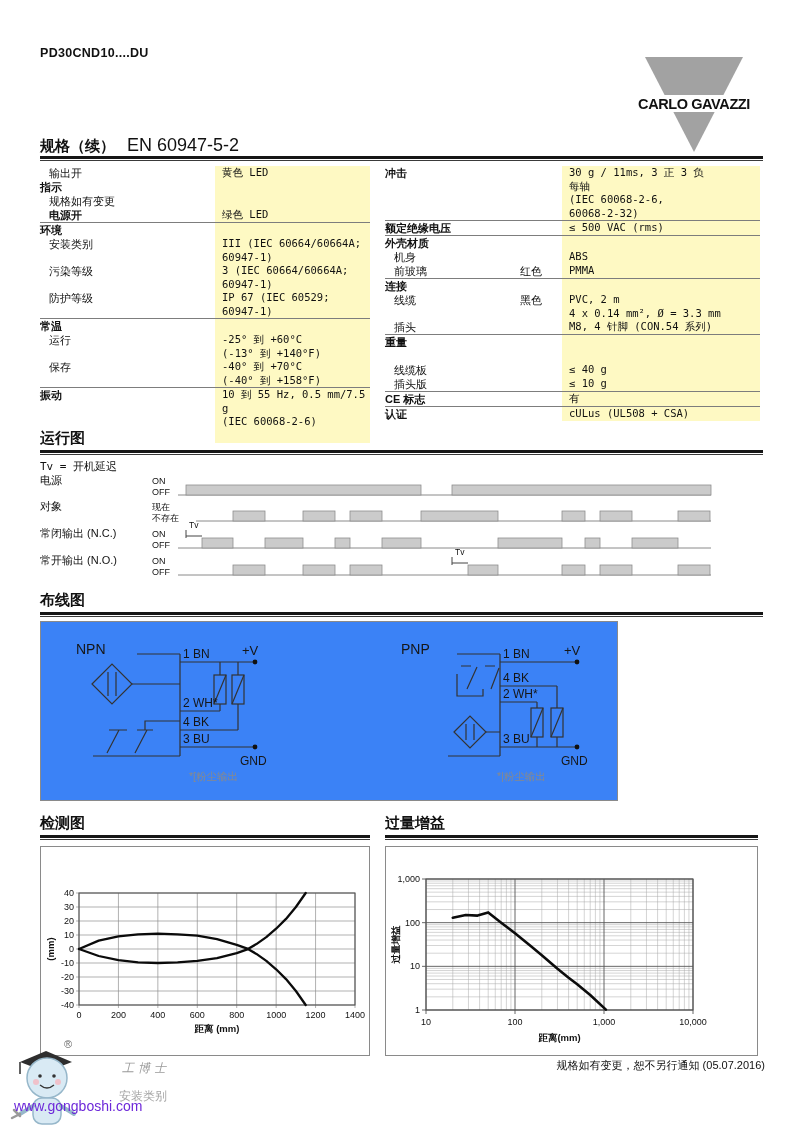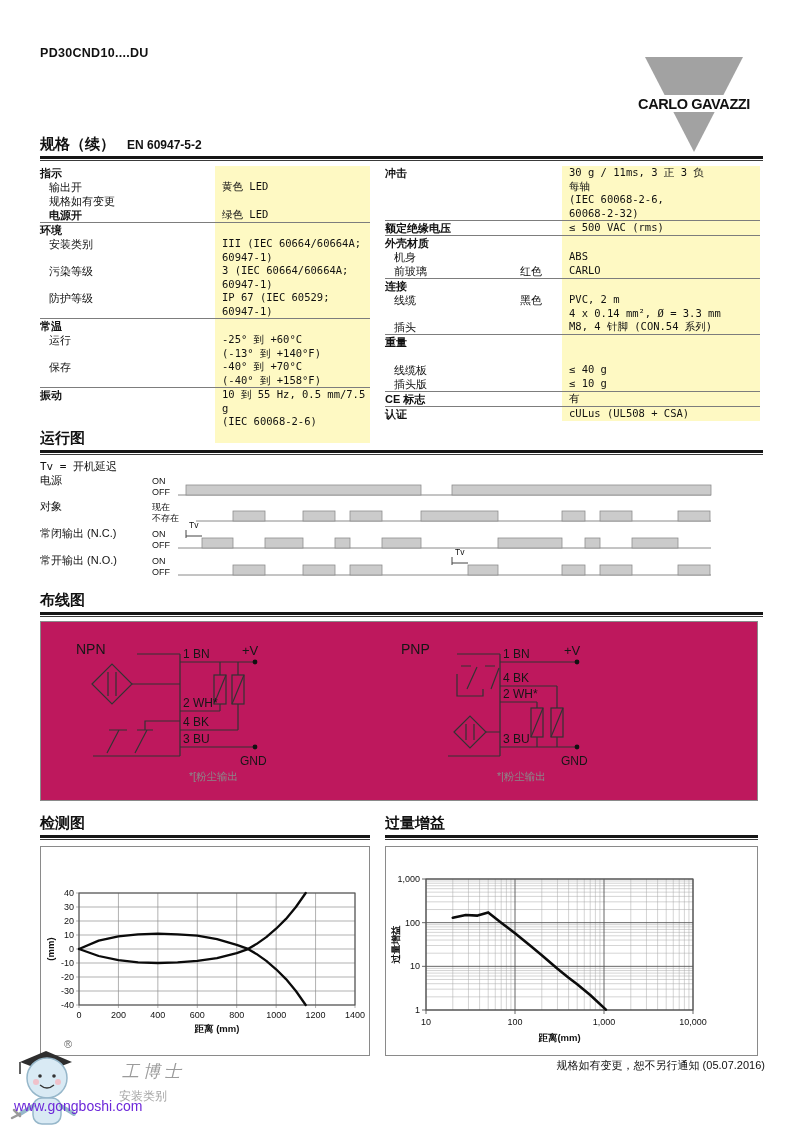--- a/index.html
+++ b/index.html
@@ -3,42 +3,42 @@
 <meta charset="utf-8">
 <style>
   *{margin:0;padding:0;box-sizing:border-box}
   html,body{background:#fff}
   .page{position:relative;width:800px;height:1131px;background:#fff;color:#111;
         font-family:"Liberation Sans","DejaVu Sans",sans-serif;overflow:hidden}
   .abs{position:absolute}
   .model{left:40px;top:46px;font-size:12.5px;font-weight:bold;letter-spacing:.3px}
   .logo{left:618px;top:55px;width:152px;height:100px}
   .sec-head{font-size:15px;font-weight:bold;white-space:nowrap}
-  .sec-sub{font-size:12px;font-weight:bold;margin-left:12px}
+  .sec-sub{font-size:18px;font-weight:normal;margin-left:12px}
   .rule{height:5px;border-top:3px solid #161616;border-bottom:1px solid #3a3a3a}
   
   .spec-wrap{left:40px;top:166px;width:723px;display:flex}
   .spec-table{display:flex;flex-direction:column}
   .spec-table.lt{width:330px}
   .spec-table.rt{width:375px;margin-left:15px}
   .spec-section.sep{border-top:1px solid #7d7d7d}
   .spec-row{display:flex;min-height:14px}
   .lab{display:flex;font-size:11px;line-height:14px;padding:0 6px 0 0}
   .lab.b{font-weight:bold}
   .lab.ind{padding-left:9px;font-weight:normal}
   .mid{margin-left:auto;padding-right:14px}
   .val{flex:1;background:#fef9c3;padding:0 4px 0 7px;white-space:pre-line;
        font-family:"DejaVu Sans Mono","Liberation Mono",monospace;font-size:10.5px;line-height:13.5px}
   .mono{font-family:"DejaVu Sans Mono","Liberation Mono",monospace}
   .op-note{left:40px;top:459px;font-size:11px}
-  .wiring-box{left:40px;top:621px;width:718px;height:180px;border:1px solid #8a8a8a;background:#be185d}
+  .wiring-box{left:40px;top:621px;width:578px;height:180px;border:1px solid #8a8a8a;background:#3b82f6}
   .chart-box{border:1px solid #8a8a8a;background:#fff}
   .footer-note{right:35px;top:1058px;font-size:11px}
   .wm-reg{left:64px;top:1038px;font-size:11px;color:#6a6a6a}
-  .wm-name{left:122px;top:1060px;font-size:17px;color:#9b9b9b;font-family:"DejaVu Serif","Liberation Serif",serif;font-style:italic;letter-spacing:4px}
+  .wm-name{left:122px;top:1060px;font-size:12px;color:#9b9b9b;font-family:"DejaVu Serif","Liberation Serif",serif;font-style:italic;letter-spacing:4px}
   .wm-tag{left:119px;top:1088px;font-size:12px;color:#a5a5a5}
   .wm-url{left:14px;top:1098px;font-size:14px;color:#6d28d9}
   svg text{font-family:"Liberation Sans","DejaVu Sans",sans-serif}
 </style>
 </head>
 <body>
 
 <div class="page">
 
   <div class="abs model">PD30CND10....DU</div>
@@ -52,30 +52,30 @@
 
   <div class="abs sec-head" style="left:40px;top:135px">
     <span>规格（续）</span><span class="sec-sub">EN 60947-5-2</span>
   </div>
   <div class="abs rule" style="left:40px;top:156px;width:723px"></div>
 
   <div class="abs spec-wrap">
     <div class="spec-table lt" id="spec-left">
         <div class="spec-section">
           <div class="spec-row">
+            <div class="lab ind" style="width: 175px;">
+              <span>输出开</span>
+            </div>
+            <div class="val">黄色 LED</div>
+          </div>
+          <div class="spec-row">
             <div class="lab b" style="width: 175px;">
               <span>指示</span>
             </div>
             <div class="val"></div>
-          </div>
-          <div class="spec-row">
-            <div class="lab ind" style="width: 175px;">
-              <span>输出开</span>
-            </div>
-            <div class="val">黄色 LED</div>
           </div>
           <div class="spec-row">
             <div class="lab ind" style="width: 175px;">
               <span>规格如有变更</span>
             </div>
             <div class="val"></div>
           </div>
           <div class="spec-row">
             <div class="lab ind" style="width: 175px; font-weight: bold;">
               <span>电源开</span>
@@ -180,21 +180,21 @@
             <div class="lab ind" style="width: 177px;">
               <span>机身</span>
             </div>
             <div class="val">ABS</div>
           </div>
           <div class="spec-row">
             <div class="lab ind" style="width: 177px;">
               <span>前玻璃</span>
               <span class="mid">红色</span>
             </div>
-            <div class="val">CARLO</div>
+            <div class="val">PMMA</div>
           </div>
         </div>
         <div class="spec-section sep">
           <div class="spec-row">
             <div class="lab b" style="width: 177px;">
               <span>连接</span>
             </div>
             <div class="val"></div>
           </div>
           <div class="spec-row">

